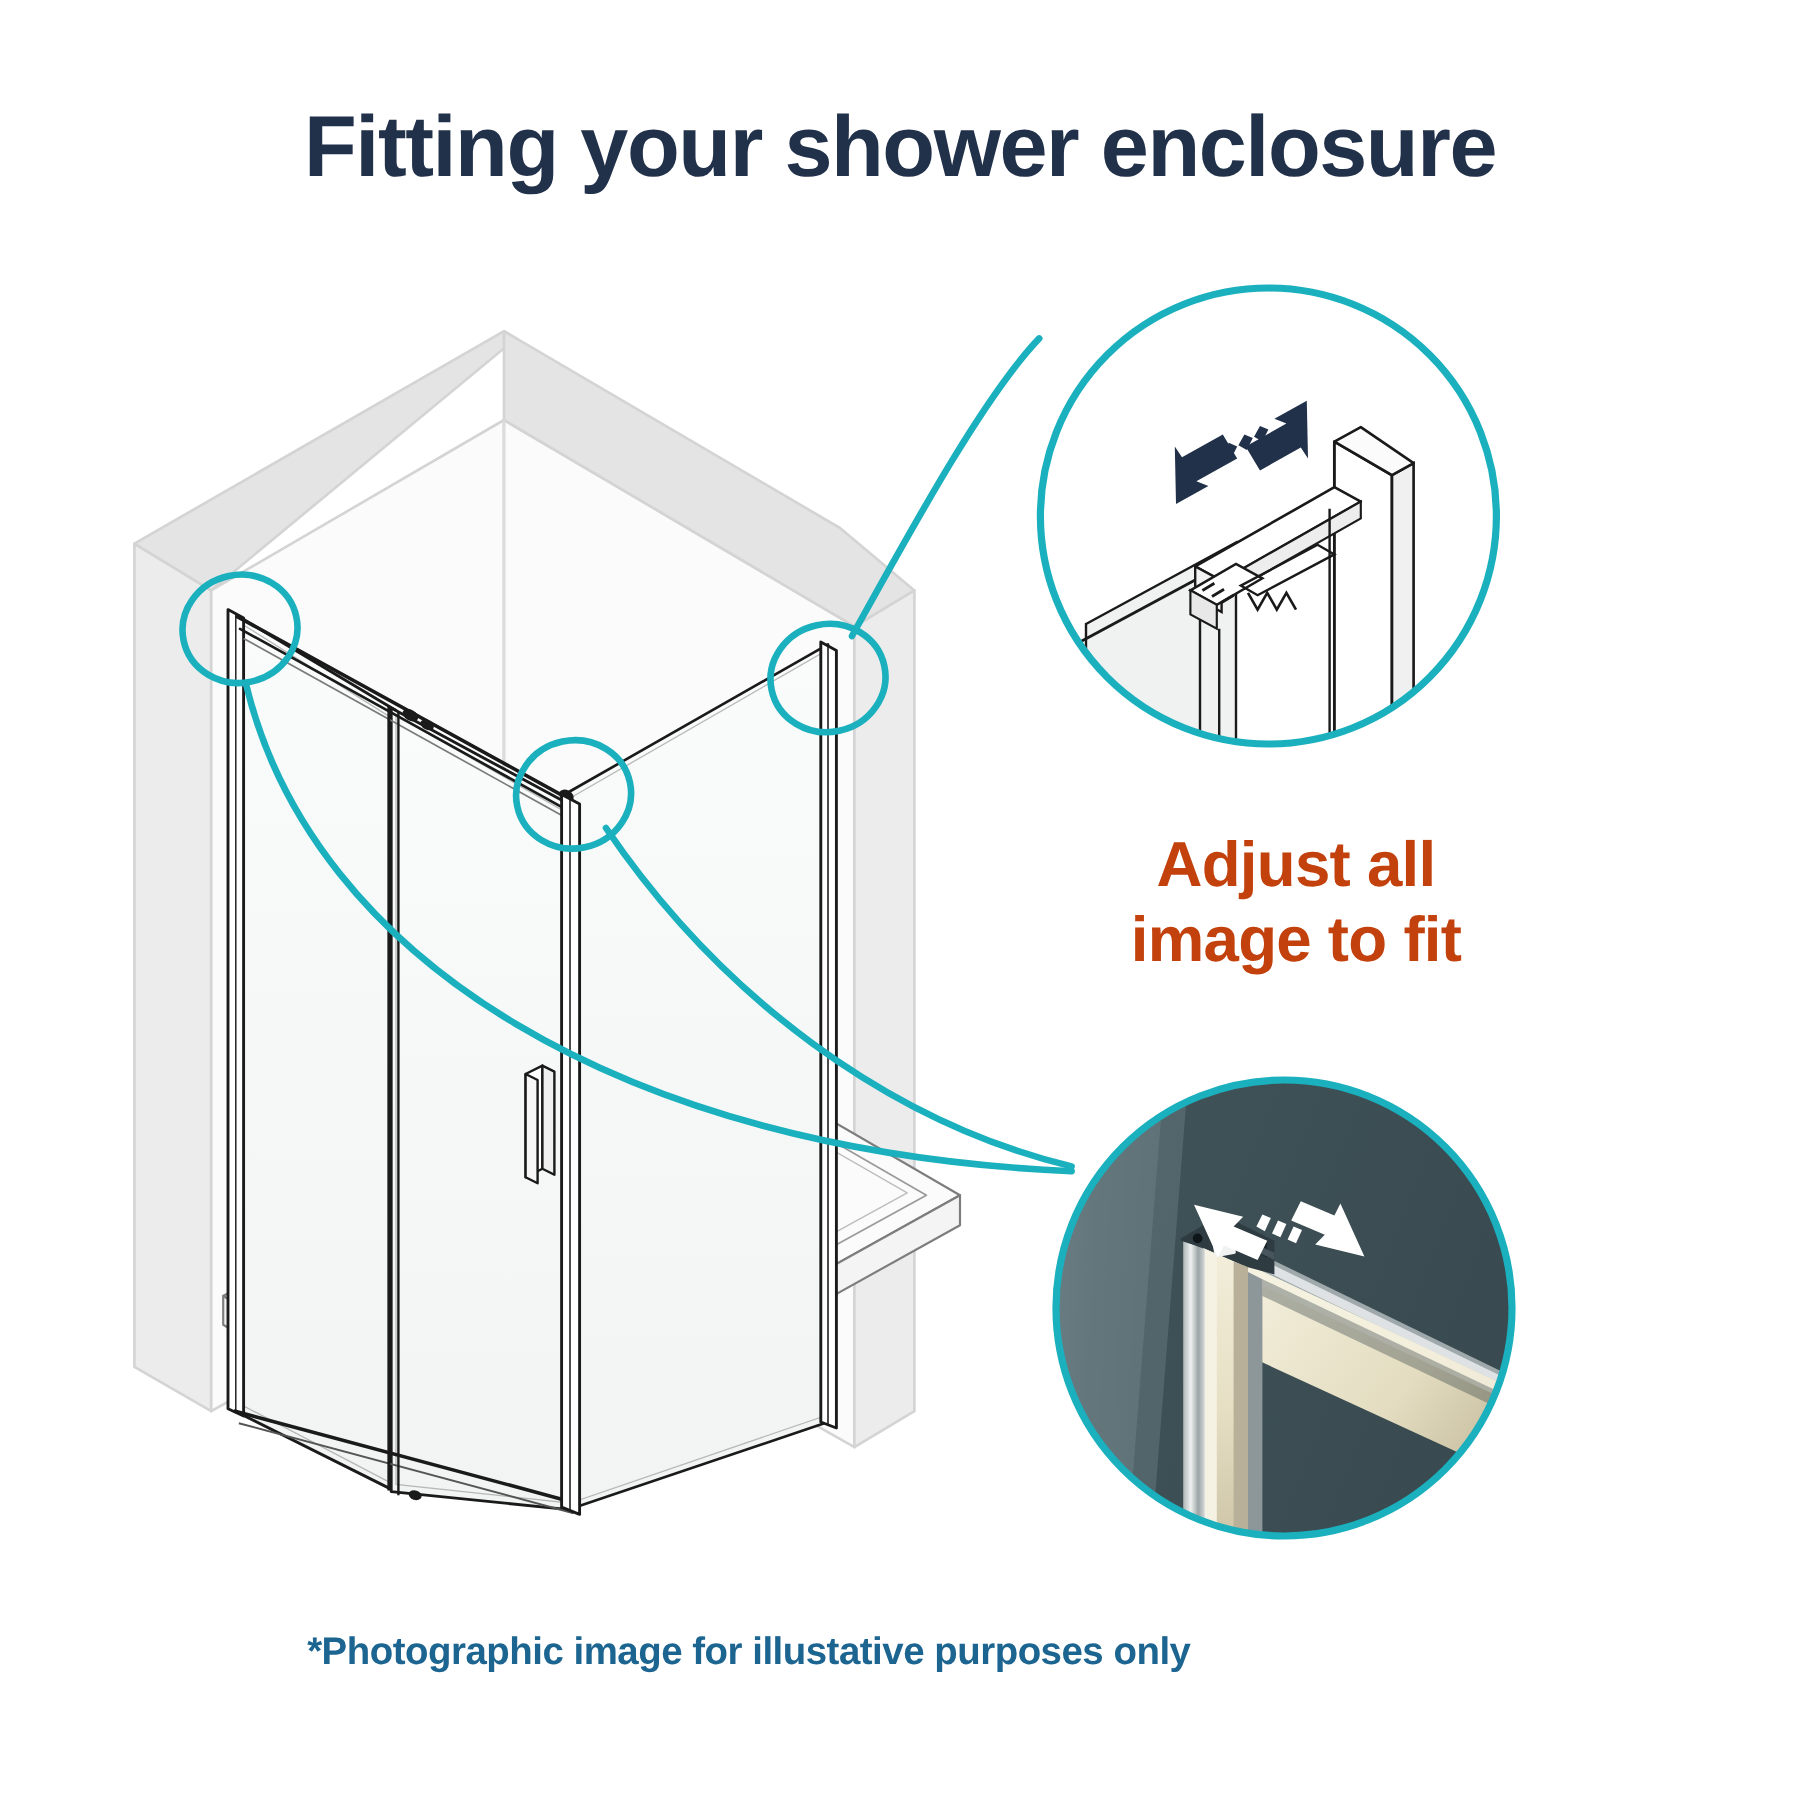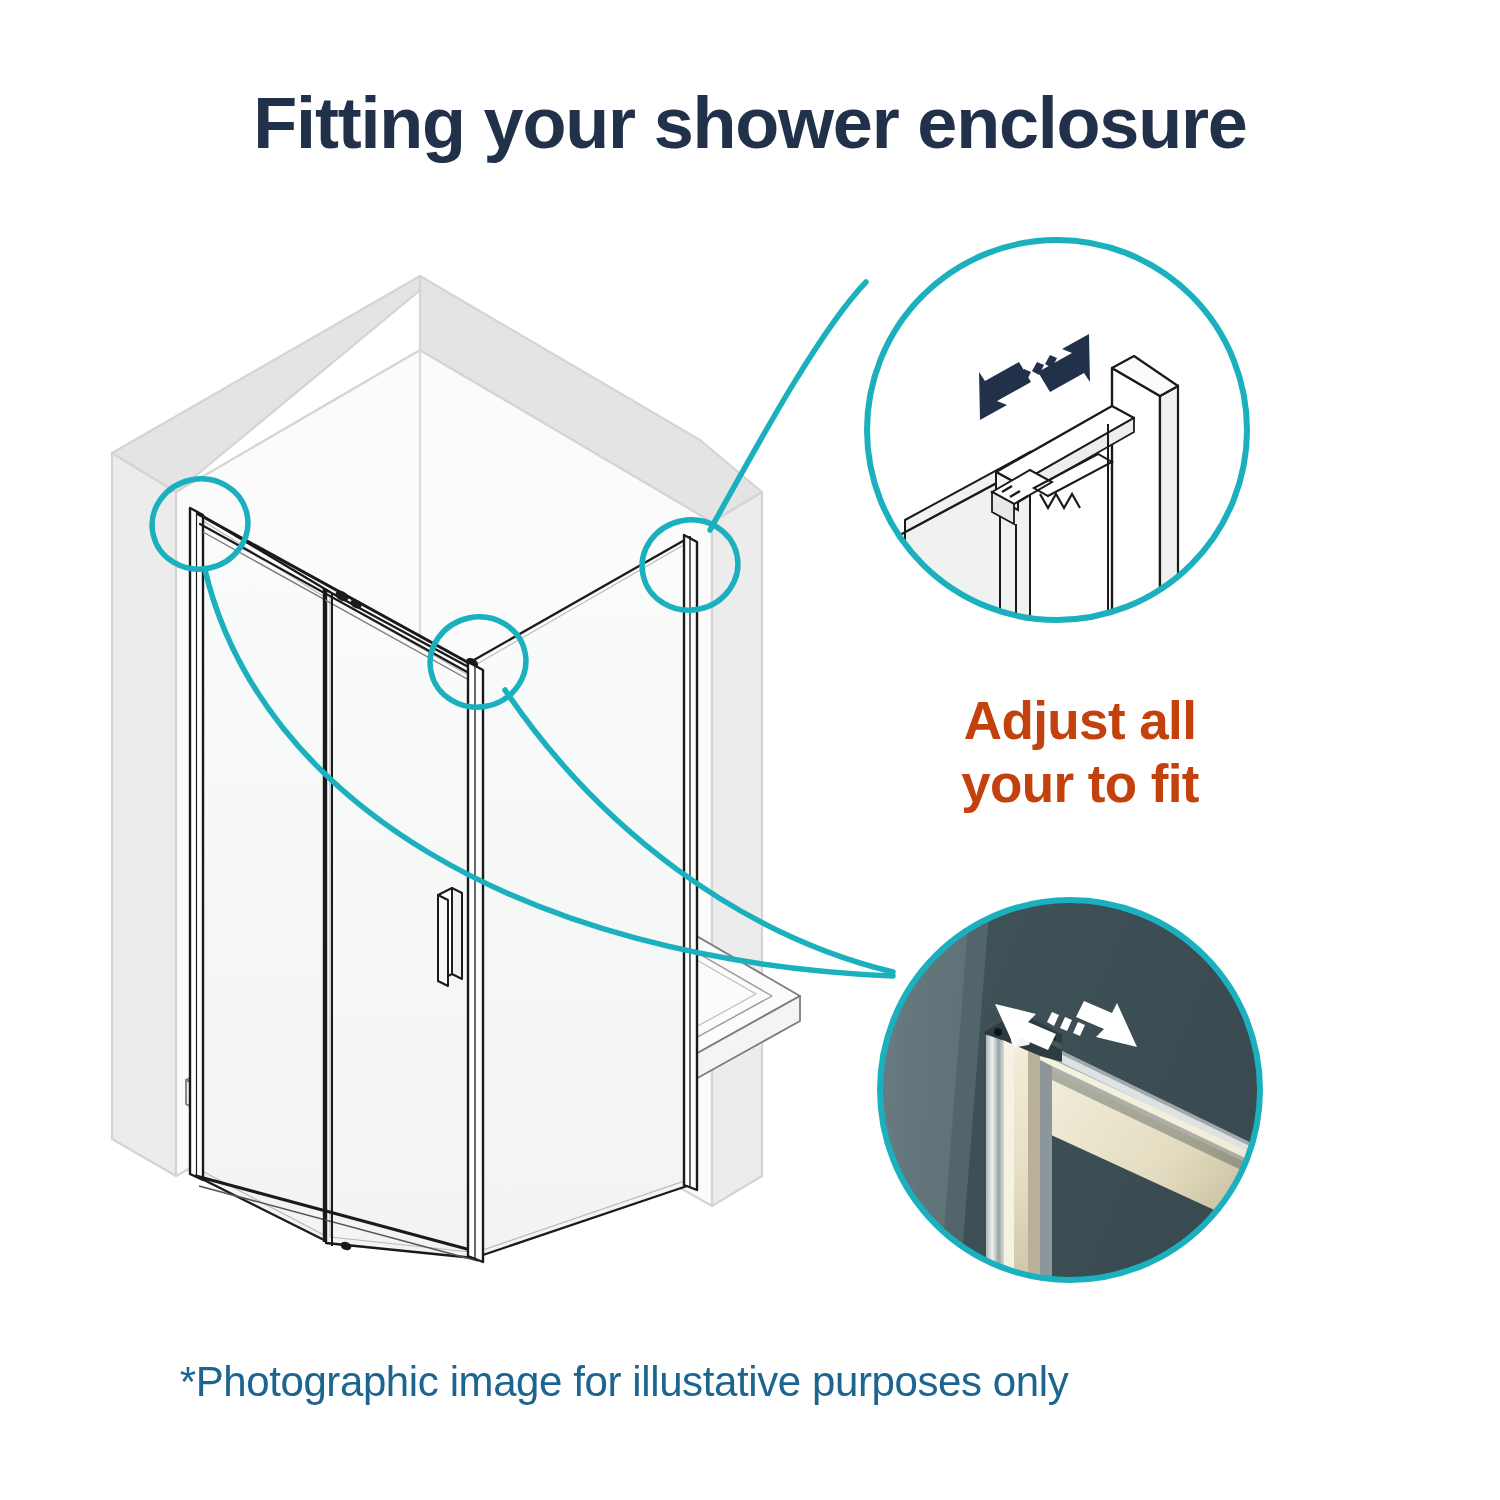--- a/index.html
+++ b/index.html
@@ -54,22 +54,22 @@
   }
   .callout-label span { display: block; }
 
   
   .footnote {
     position: absolute;
     left: 0;
     top: 1358px;
     width: 1248px;
     text-align: center;
-    font-size: 42px;
-    font-weight: 400;
+    font-size: 32px;
+    font-weight: 700;
     letter-spacing: -0.4px;
     color: #1d6591;
     white-space: nowrap;
   }
 
   
   .layer {
     position: absolute;
     left: 0; top: 0;
     width: 1500px;
@@ -337,18 +337,18 @@
       </g>
 
       <circle cx="1070" cy="1090" r="190" fill="none" stroke="#1ab0bd" stroke-width="6"></circle>
     </svg>
   </div>
 
   <div class="headline">Fitting your shower enclosure</div>
 
   <div class="callout-label">
     <span>Adjust all</span>
-    <span>your to fit</span>
+    <span>image to fit</span>
   </div>
 
   <div class="footnote">*Photographic image for illustative purposes only</div>
 
 </div>
 
 </body></html>

